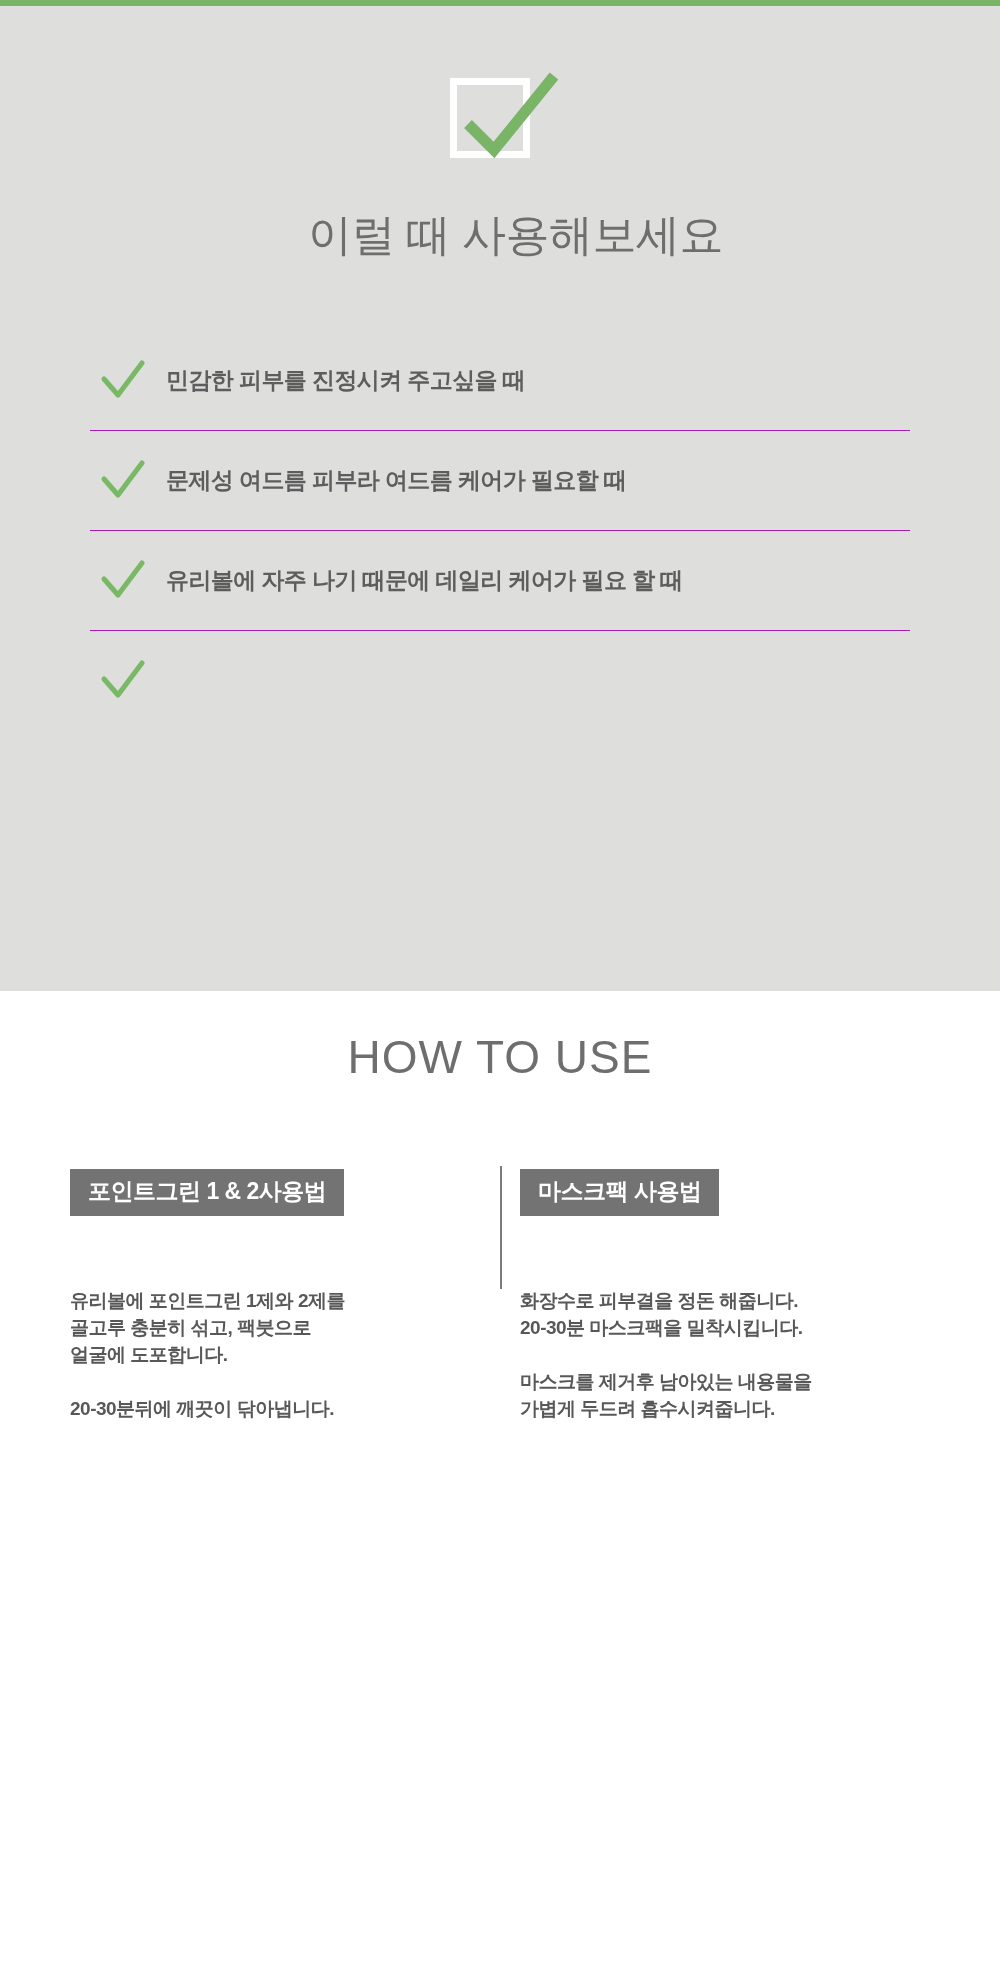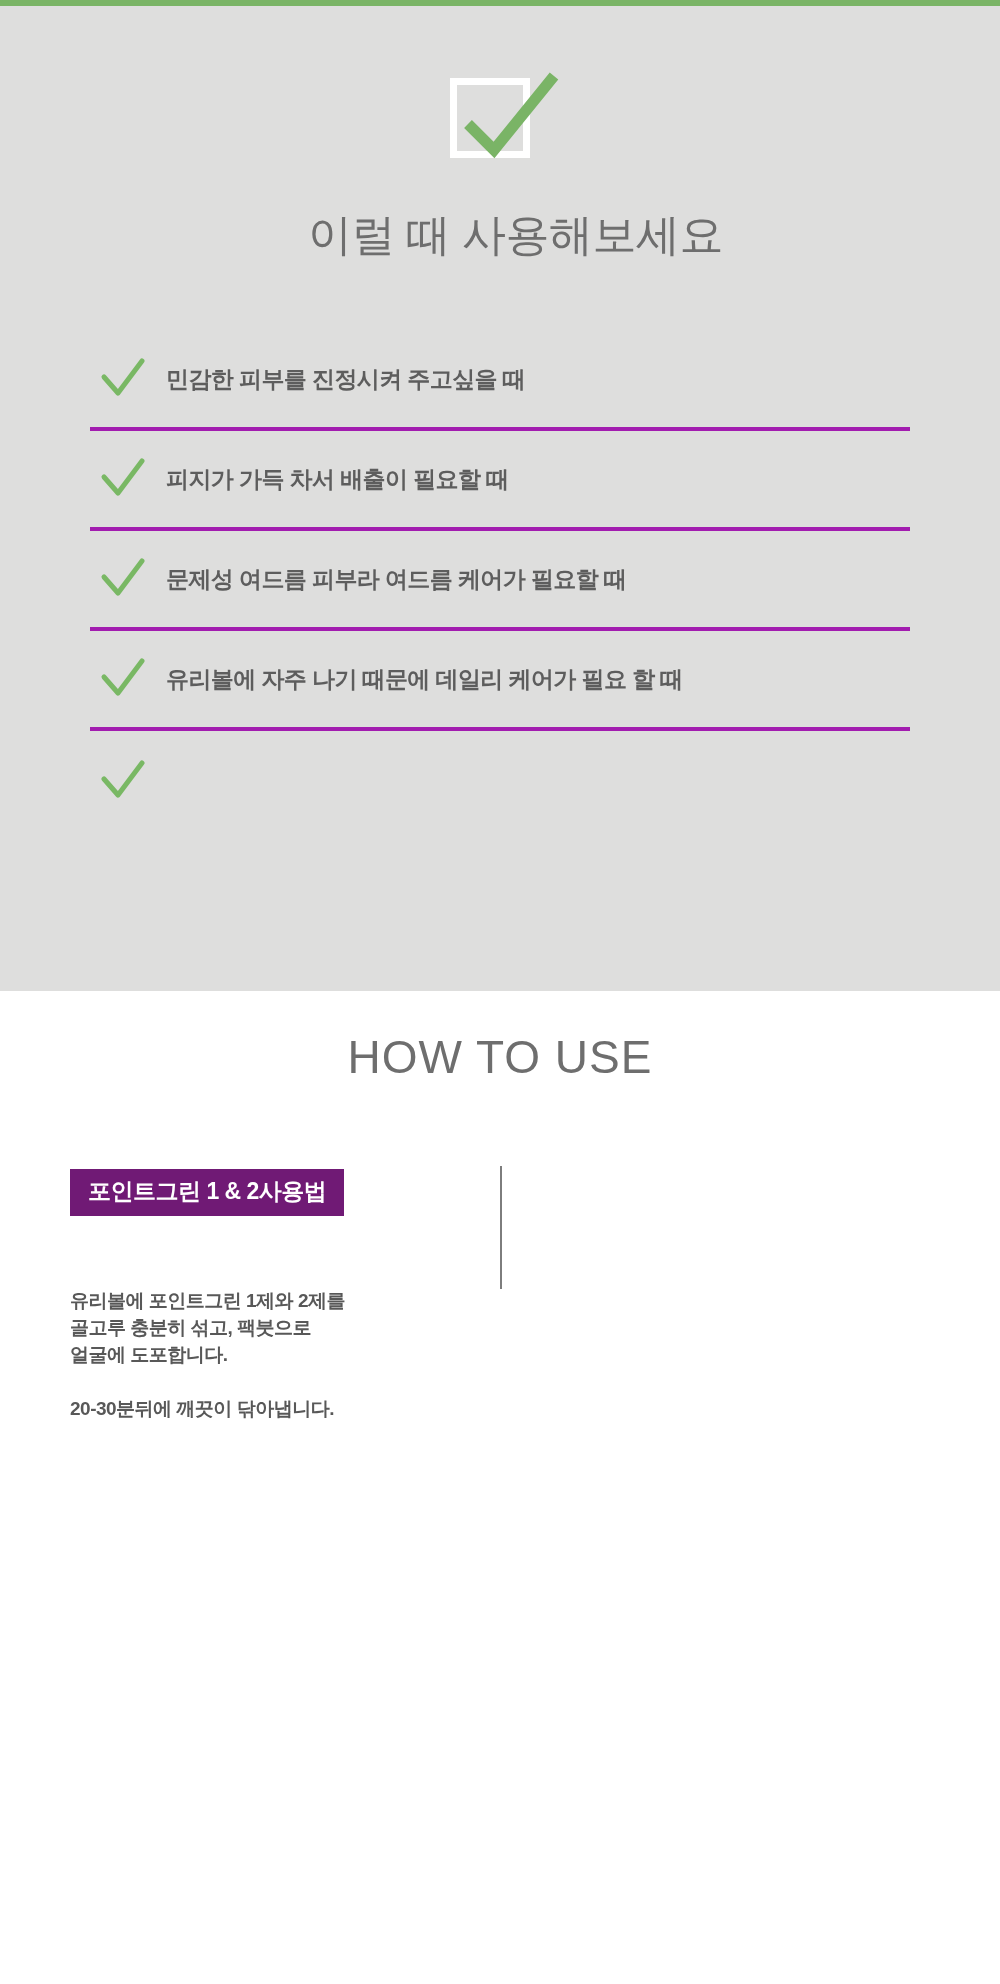--- a/index.html
+++ b/index.html
@@ -68,21 +68,21 @@
   }
 
   .check-list {
     width: 820px;
     margin: 66px auto 0 auto;
   }
   .check-row {
     display: flex;
     align-items: center;
     height: 100px;
-    border-bottom: 4px solid #a21caf;
+    border-bottom: 1px solid #a21caf;
     padding-left: 10px;
     box-sizing: border-box;
   }
   .check-row:last-child {
     border-bottom: none;
   }
   .check-row .mark {
     width: 62px;
     flex: 0 0 62px;
     display: flex;
@@ -128,21 +128,21 @@
   }
   .col {
     width: 50%;
     box-sizing: border-box;
   }
   .col-right {
     padding-left: 20px;
   }
   .tag {
     display: inline-block;
-    background: #701a75;
+    background: #737373;
     color: #ffffff;
     font-size: 23px;
     font-weight: 700;
     letter-spacing: -0.5px;
     padding: 11px 18px 13px 18px;
     line-height: 1;
   }
   .body-text {
     margin-top: 72px;
     font-size: 19px;
@@ -175,28 +175,20 @@
 
       <div class="check-row">
         <span class="mark">
           <svg width="46" height="44" viewBox="0 0 46 44">
             <path d="M4 20 L18 36 L42 4" fill="none" stroke="#79b864" stroke-width="5" stroke-linecap="round" stroke-linejoin="round"></path>
           </svg>
         </span>
         <span class="txt">민감한 피부를 진정시켜 주고싶을 때</span>
       </div>
 
-      <div class="check-row">
-        <span class="mark">
-          <svg width="46" height="44" viewBox="0 0 46 44">
-            <path d="M4 20 L18 36 L42 4" fill="none" stroke="#79b864" stroke-width="5" stroke-linecap="round" stroke-linejoin="round"></path>
-          </svg>
-        </span>
-        <span class="txt">피지가 가득 차서 배출이 필요할 때</span>
-      </div>
 
       <div class="check-row">
         <span class="mark">
           <svg width="46" height="44" viewBox="0 0 46 44">
             <path d="M4 20 L18 36 L42 4" fill="none" stroke="#79b864" stroke-width="5" stroke-linecap="round" stroke-linejoin="round"></path>
           </svg>
         </span>
         <span class="txt">문제성 여드름 피부라 여드름 케어가 필요할 때</span>
       </div>
 
@@ -228,17 +220,25 @@
 
       <div class="col col-left">
         <span class="tag">포인트그린 1 &amp; 2사용법</span>
         <div class="body-text">유리볼에 포인트그린 1제와 2제를
 골고루 충분히 섞고, 팩붓으로
 얼굴에 도포합니다.
 
 20-30분뒤에 깨끗이 닦아냅니다.</div>
       </div>
 
+      <div class="col col-right">
+        <span class="tag">마스크팩 사용법</span>
+        <div class="body-text">화장수로 피부결을 정돈 해줍니다.
+20-30분 마스크팩을 밀착시킵니다.
+
+마스크를 제거후 남아있는 내용물을
+가볍게 두드려 흡수시켜줍니다.</div>
+      </div>
 
     </div>
   </div>
 
 </div>
 
 </body></html>

